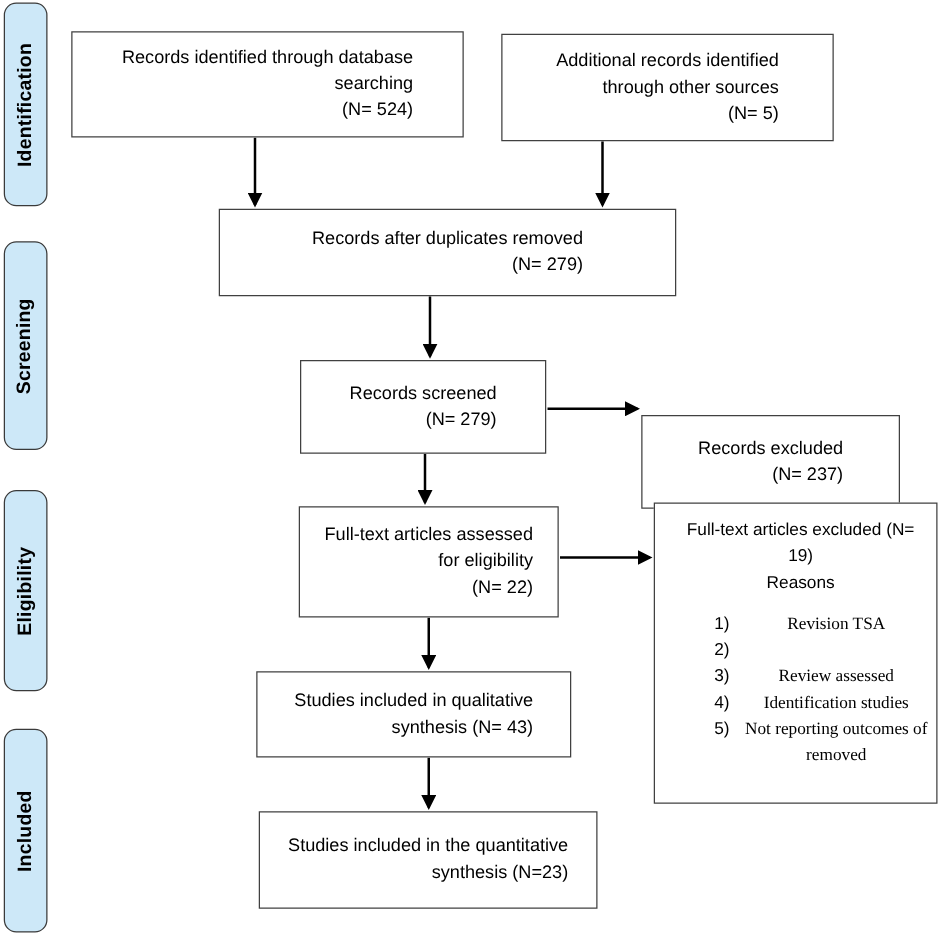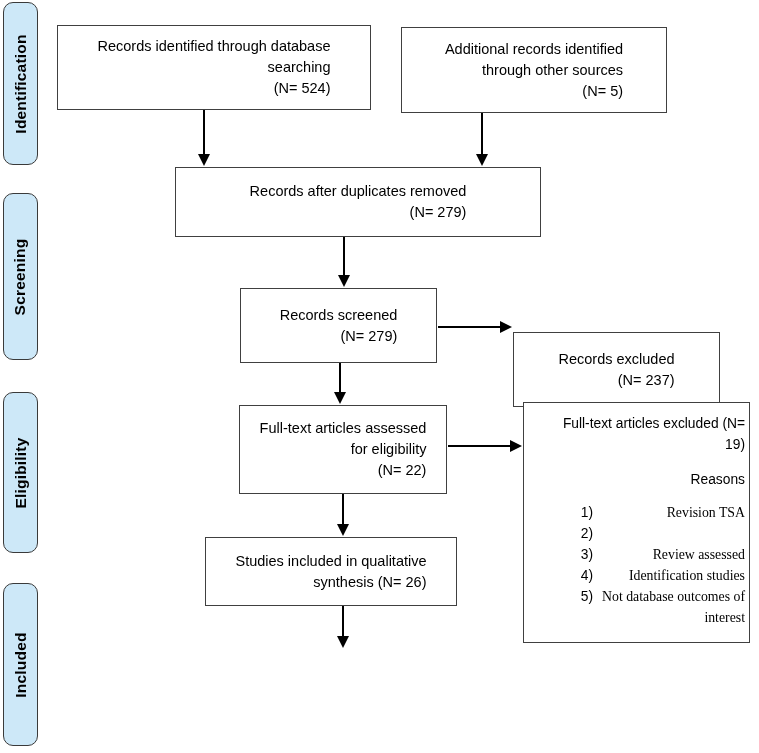--- a/index.html
+++ b/index.html
@@ -30,25 +30,25 @@
     border:1.7px solid var(--box-border,#404040);
     display:flex; align-items:center; justify-content:center;
     text-align:right; font-size:14.5px; line-height:21px;
   }
   .fbox .box-text { white-space:pre-line; padding:2px 6px; }
 
   
   .xbox {
     position:absolute; background:#fff;
     border:1.7px solid var(--box-border,#404040);
-    font-size:13.8px; line-height:21px; text-align:right;
+    font-size:13.8px; line-height:21px; text-align:center;
     padding:10px 4px 8px 12px;
   }
   .xbox .xtitle { white-space:pre-line; }
-  .xbox .xreasons-label { margin-top:14px; }
+  .xbox .xreasons-label { }
   .xbox .xlist { margin-top:12px; padding-left:26px; }
   .reason-row { display:flex; }
   .reason-num { flex:0 0 31px; }
   .reason-text { flex:1 1 auto;font-family:Liberation Serif, serif; }
 </style>
 </head>
 <body>
 
 <div class="diagram">
 
@@ -129,24 +129,28 @@
       <div class="reason-row">
         <span class="reason-num">3)</span>
         <span class="reason-text">Review assessed</span>
       </div>
       <div class="reason-row">
         <span class="reason-num">4)</span>
         <span class="reason-text">Identification studies</span>
       </div>
       <div class="reason-row">
         <span class="reason-num">5)</span>
-        <span class="reason-text">Not database outcomes of interest</span>
+        <span class="reason-text">Not reporting outcomes of removed</span>
       </div>
     </div>
   </div>
 
   <div class="fbox" style="left:205px;top:537px;width:252px;height:69px;">
     <div class="box-text">Studies included in qualitative
-synthesis (N= 26)</div>
+synthesis (N= 43)</div>
   </div>
 
+  <div class="fbox" style="left:207px;top:649px;width:271px;height:78px;">
+    <div class="box-text">Studies included in the quantitative
+synthesis (N=23)</div>
+  </div>
 
 </div>
 
 </body></html>

